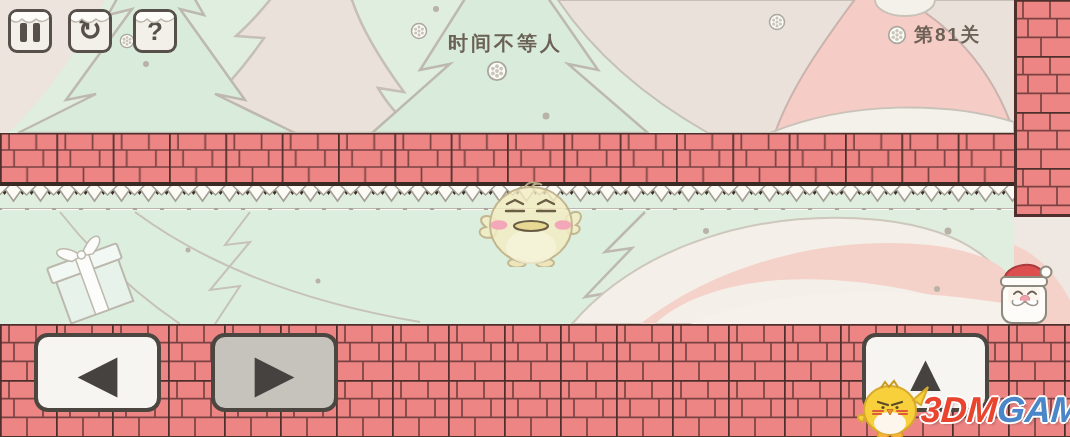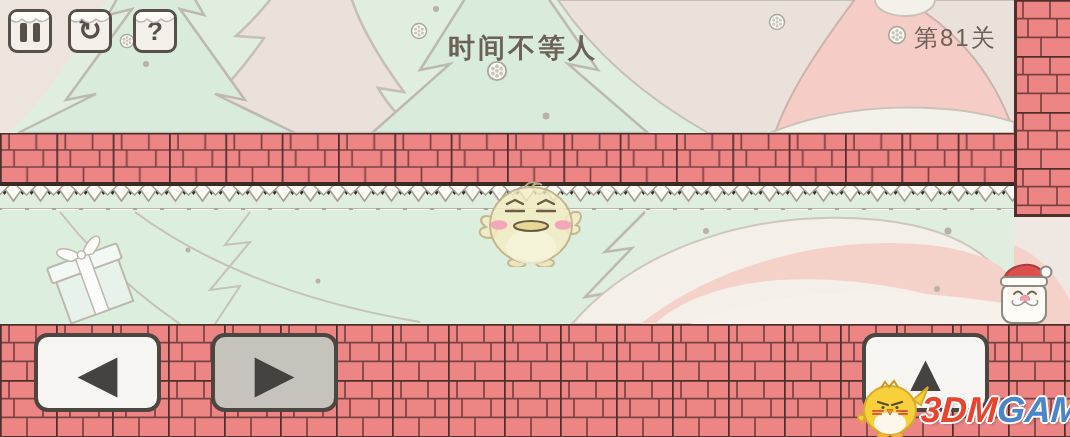--- a/index.html
+++ b/index.html
@@ -19,25 +19,25 @@
     z-index:6;cursor:pointer;
   }
   .hud-btn .cap{position:absolute;top:-1px;left:-1px;width:40px;height:18px;pointer-events:none;}
   .pause-bars{display:flex;gap:6px;margin-bottom:8px;}
   .pause-bars span{width:7px;height:19px;background:#57504a;border-radius:2px;}
   .glyph-restart{font-size:29px;font-weight:bold;color:#57504a;line-height:1;margin-bottom:5px;}
   .glyph-hint{font-size:26px;font-weight:bold;color:#57504a;line-height:1;margin-bottom:6px;}
 
   .level-title{
     position:absolute;left:448px;top:30px;z-index:6;
-    font-size:27px;font-weight:bold;letter-spacing:3px;color:#6b6156;
+    font-size:20px;font-weight:bold;letter-spacing:3px;color:#6b6156;
   }
   .level-num{
     position:absolute;left:914px;top:22px;z-index:6;
-    font-size:24px;font-weight:normal;letter-spacing:2px;color:#6b6156;
+    font-size:19px;font-weight:bold;letter-spacing:2px;color:#6b6156;
   }
 
   
   .ctl-btn{
     position:absolute;top:333px;width:127px;height:79px;box-sizing:border-box;
     border:4px solid #4c4641;border-radius:14px;background:#f7f5f1;
     display:flex;align-items:center;justify-content:center;
     z-index:5;cursor:pointer;
   }
   .ctl-btn .arrow{font-size:52px;line-height:1;color:#454240;}

